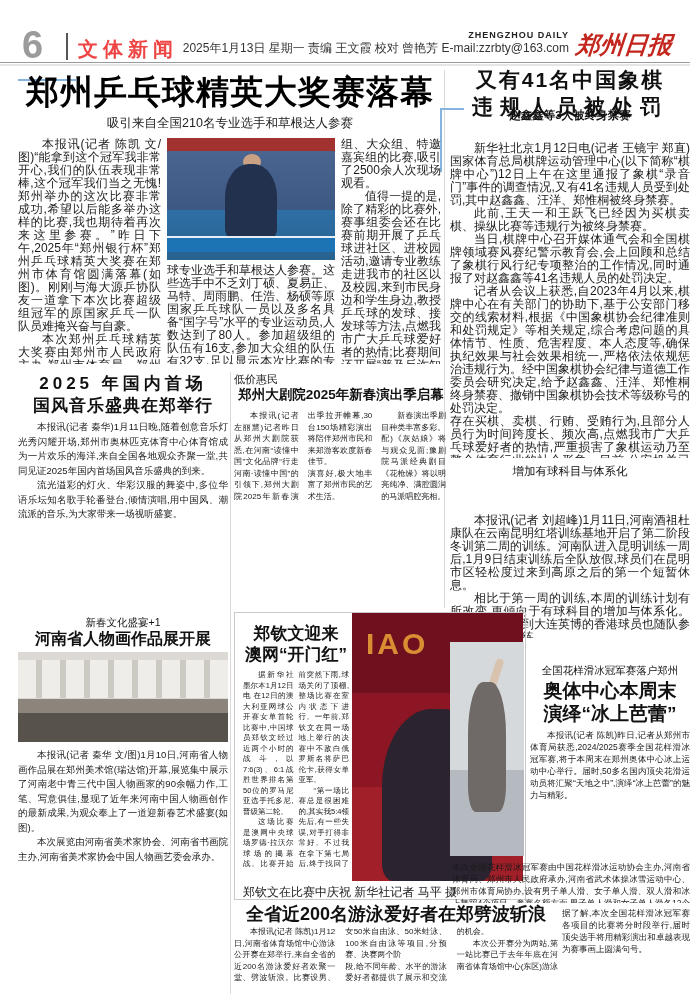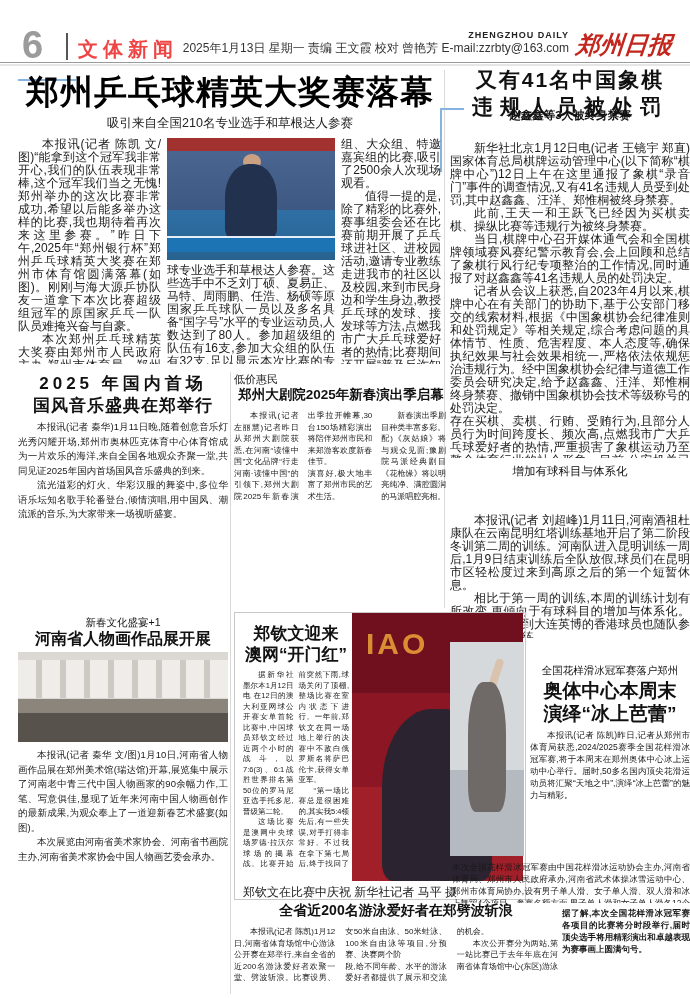--- a/index.html
+++ b/index.html
@@ -60,42 +60,42 @@
   
   .dk-kicker{left:450px;top:464px;width:240px;text-align:center;font-size:11.5px;color:#111;}
   .dk-headline{left:450px;top:479px;width:240px;text-align:center;font-size:23px;font-weight:800;}
   .dk-body{left:450px;top:514px;width:240px;height:124px;}
   
   .sk-kicker{left:530px;top:664px;width:160px;text-align:center;font-size:10.5px;}
   .sk-head1{left:530px;top:678px;width:160px;text-align:center;font-size:19px;font-weight:800;}
   .sk-head2{left:530px;top:701px;width:160px;text-align:center;font-size:19px;font-weight:800;}
   .sk-colA{left:530px;top:729px;width:160px;height:128px;font-size:8.5px;line-height:12px;}
   .sk-colB{left:452px;top:861px;width:238px;height:42px;font-size:8.5px;line-height:12px;}
-  .sk-colC{left:562px;top:907px;width:128px;height:87px;font-size:8.5px;line-height:12px;font-weight:bold;}
+  .sk-colC{left:562px;top:907px;width:128px;height:87px;font-size:8.5px;line-height:12px;}
   
   .gf-head1{left:18px;top:372px;width:210px;text-align:center;font-size:17px;font-weight:800;letter-spacing:4px;}
   .gf-head2{left:18px;top:394px;width:210px;text-align:center;font-size:17px;font-weight:800;letter-spacing:1px;}
   .gf-body{left:18px;top:420px;width:210px;height:188px;font-size:9.5px;line-height:14.5px;}
   
   .th-kicker{left:234px;top:372px;width:214px;text-align:left;font-size:11px;}
   .th-headline{left:228px;top:386px;width:226px;text-align:center;font-size:13.5px;font-weight:800;}
   .th-body{left:234px;top:410px;width:212px;height:198px;column-count:3;column-gap:9px;font-size:8px;line-height:11.5px;}
   
   .pt-kicker{left:18px;top:616px;width:210px;text-align:center;font-size:10.5px;}
   .pt-headline{left:18px;top:629px;width:210px;text-align:center;font-size:16px;font-weight:800;}
   .pt-body{left:18px;top:748px;width:210px;height:246px;font-size:9.5px;line-height:14.5px;}
   
   .zq-box{left:234px;top:612px;width:290px;height:286px;border:1px solid #c9c9c9;}
   .zq-head1{left:243px;top:622px;width:106px;text-align:center;font-size:17px;font-weight:800;}
   .zq-head2{left:243px;top:643px;width:106px;text-align:center;font-size:17px;font-weight:800;}
   .zq-body{left:243px;top:670px;width:106px;height:208px;column-count:2;column-gap:5px;
            font-size:7.5px;line-height:10.5px;}
   .zq-caption{left:243px;top:884px;width:276px;font-size:12px;color:#222;}
   
-  .sw-headline{left:234px;top:902px;width:324px;text-align:center;font-size:14px;font-weight:800;}
+  .sw-headline{left:234px;top:902px;width:324px;text-align:center;font-size:18px;font-weight:800;}
   .sw-body{left:234px;top:926px;width:324px;height:68px;column-count:3;column-gap:10px;
            font-size:8px;line-height:11.5px;}
 </style>
 </head>
 <body>
 
 <div id="page">
 
   <div class="abs h-pageno">6</div>
   <div class="abs h-div"></div>

